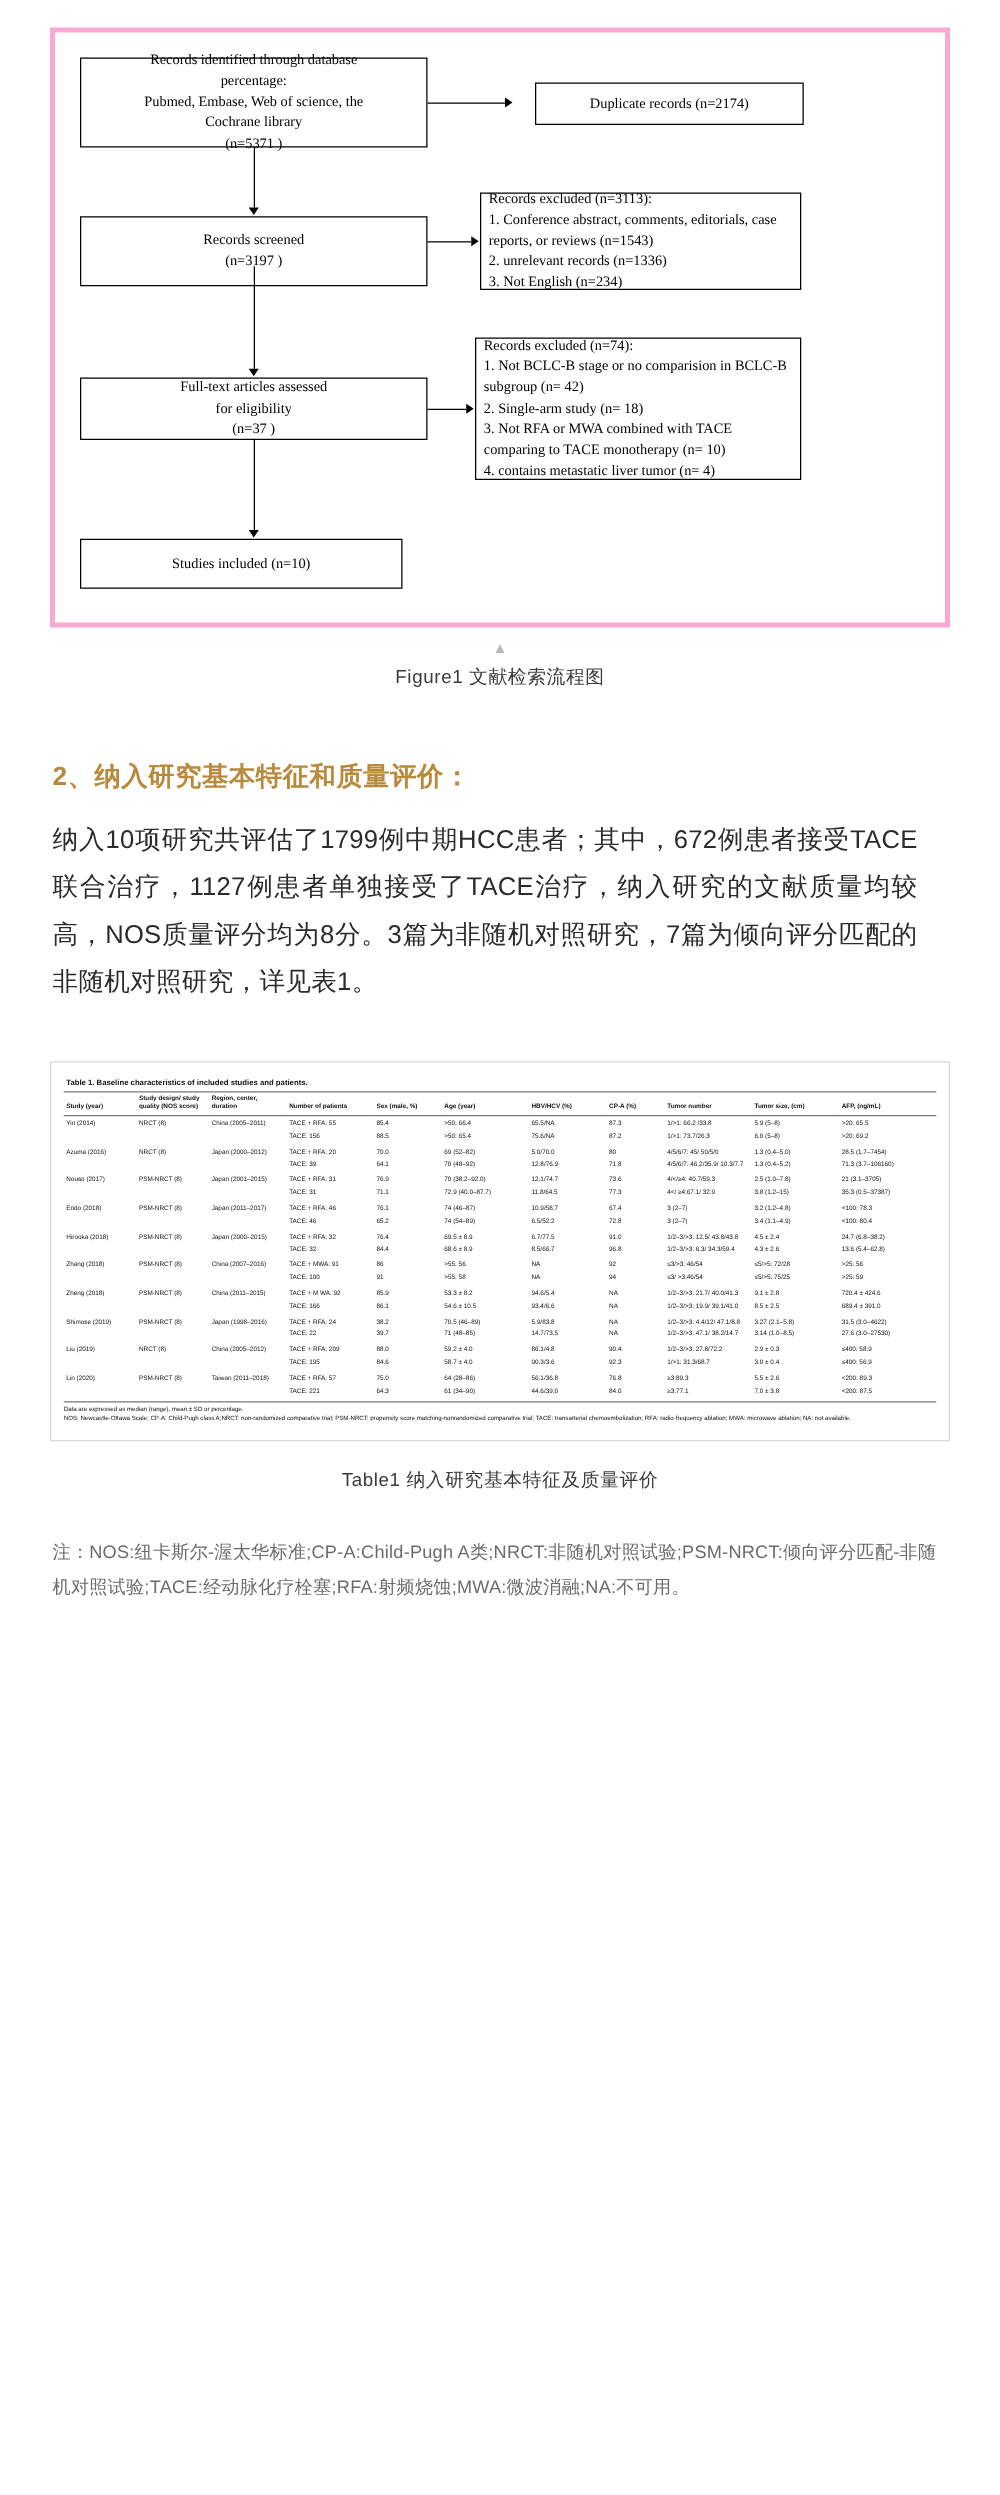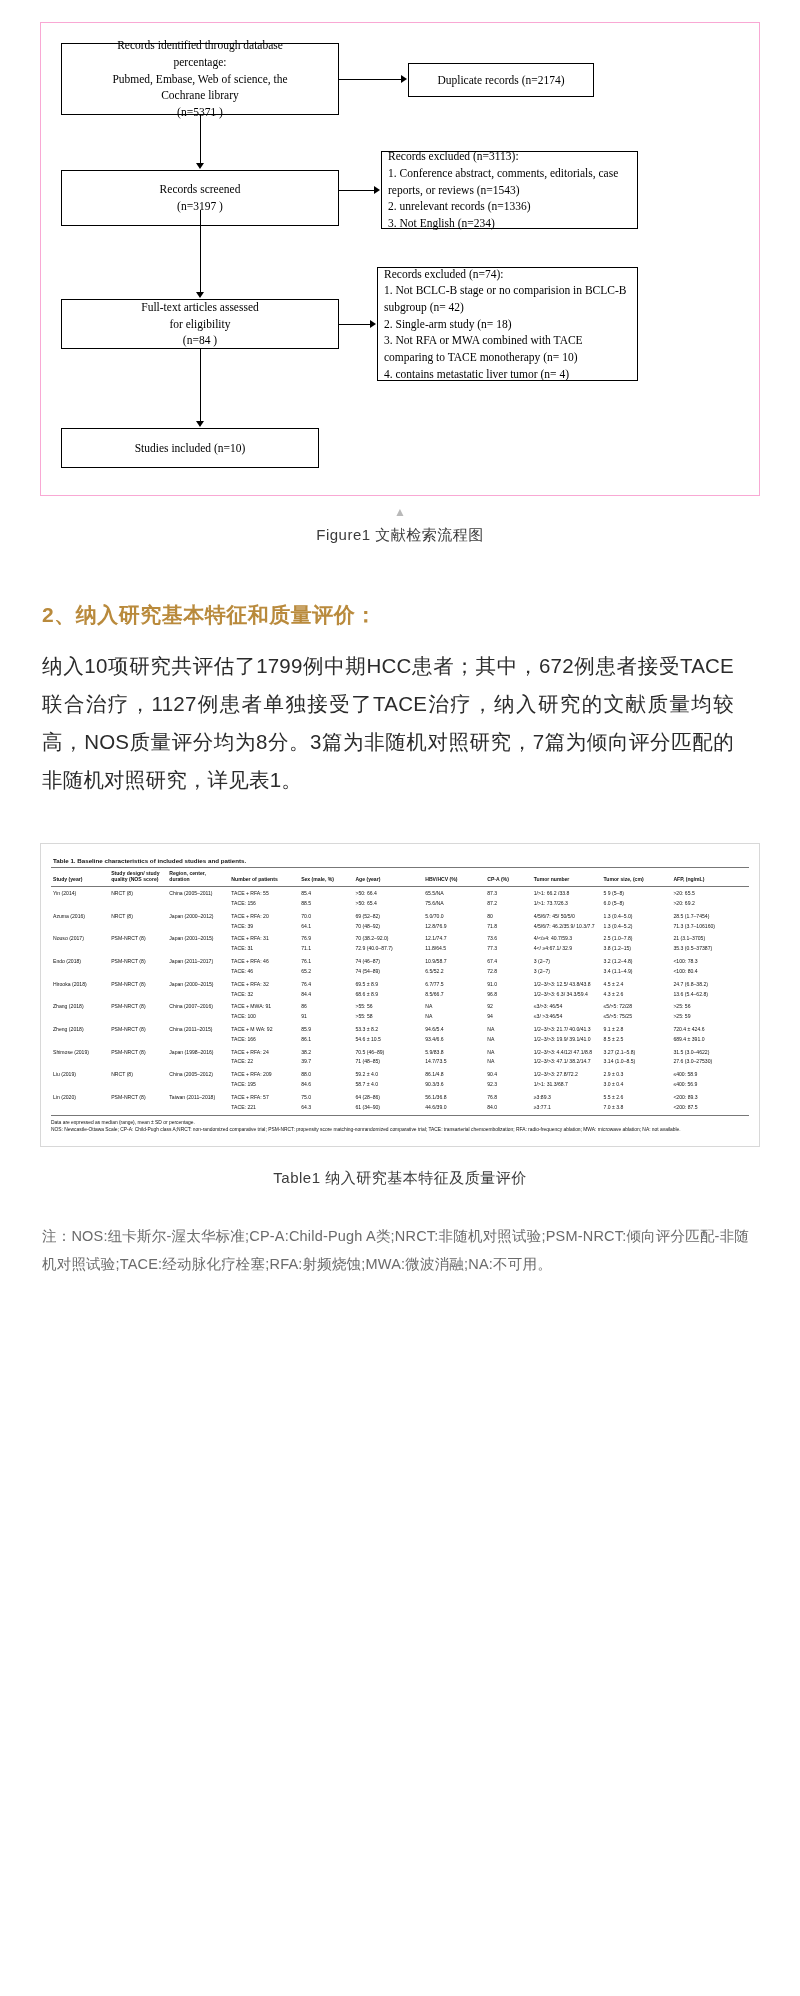--- a/index.html
+++ b/index.html
@@ -17,21 +17,21 @@
     min-height: 1996px;
     position: relative;
     box-sizing: border-box;
     padding: 0;
     background: #fff;
   }
 
   
   .flow-wrap {
     margin: 22px 40px 0 40px;
-    border: 1px solid #f9a8d4;
+    border: 4px solid #f9a8d4;
     background: #fff;
     padding: 14px 12px 18px 12px;
     box-sizing: border-box;
   }
   .flow {
     position: relative;
     width: 100%;
     height: 440px;
     font-family: "Liberation Serif", serif;
   }
@@ -192,21 +192,21 @@
           <div>percentage:</div>
           <div>Pubmed, Embase, Web of science, the</div>
           <div>Cochrane library</div>
           <div>(n=5371 )</div>
         </div>
       </div>
 
       <div class="hline" style="left:286px; top:42px; width:62px;"></div>
       <div class="arrow-right" style="left:348px; top:38px;"></div>
 
-      <div class="fbox" style="left:355px; top:26px; width:186px; height:34px;">
+      <div class="fbox" style="left:372px; top:26px; width:215px; height:34px;">
         <div class="inner">Duplicate records (n=2174)</div>
       </div>
 
       <div class="vline" style="left:147px; top:78px; height:48px;"></div>
       <div class="arrow-down" style="left:143px; top:126px;"></div>
 
       <div class="fbox" style="left:8px; top:133px; width:278px; height:56px;">
         <div class="inner">
           <div>Records screened</div>
           <div>(n=3197 )</div>
@@ -225,21 +225,21 @@
         </div>
       </div>
 
       <div class="vline" style="left:147px; top:173px; height:82px;"></div>
       <div class="arrow-down" style="left:143px; top:255px;"></div>
 
       <div class="fbox" style="left:8px; top:262px; width:278px; height:50px;">
         <div class="inner">
           <div>Full-text articles assessed</div>
           <div>for eligibility</div>
-          <div>(n=84 )</div>
+          <div>(n=37 )</div>
         </div>
       </div>
 
       <div class="hline" style="left:286px; top:287px; width:31px;"></div>
       <div class="arrow-right" style="left:317px; top:283px;"></div>
 
       <div class="fbox left-align" style="left:324px; top:230px; width:261px; height:114px;">
         <div class="inner">
           <div>Records excluded (n=74):</div>
           <div>1. Not BCLC-B stage  or no comparision in BCLC-B subgroup (n= 42)</div>

